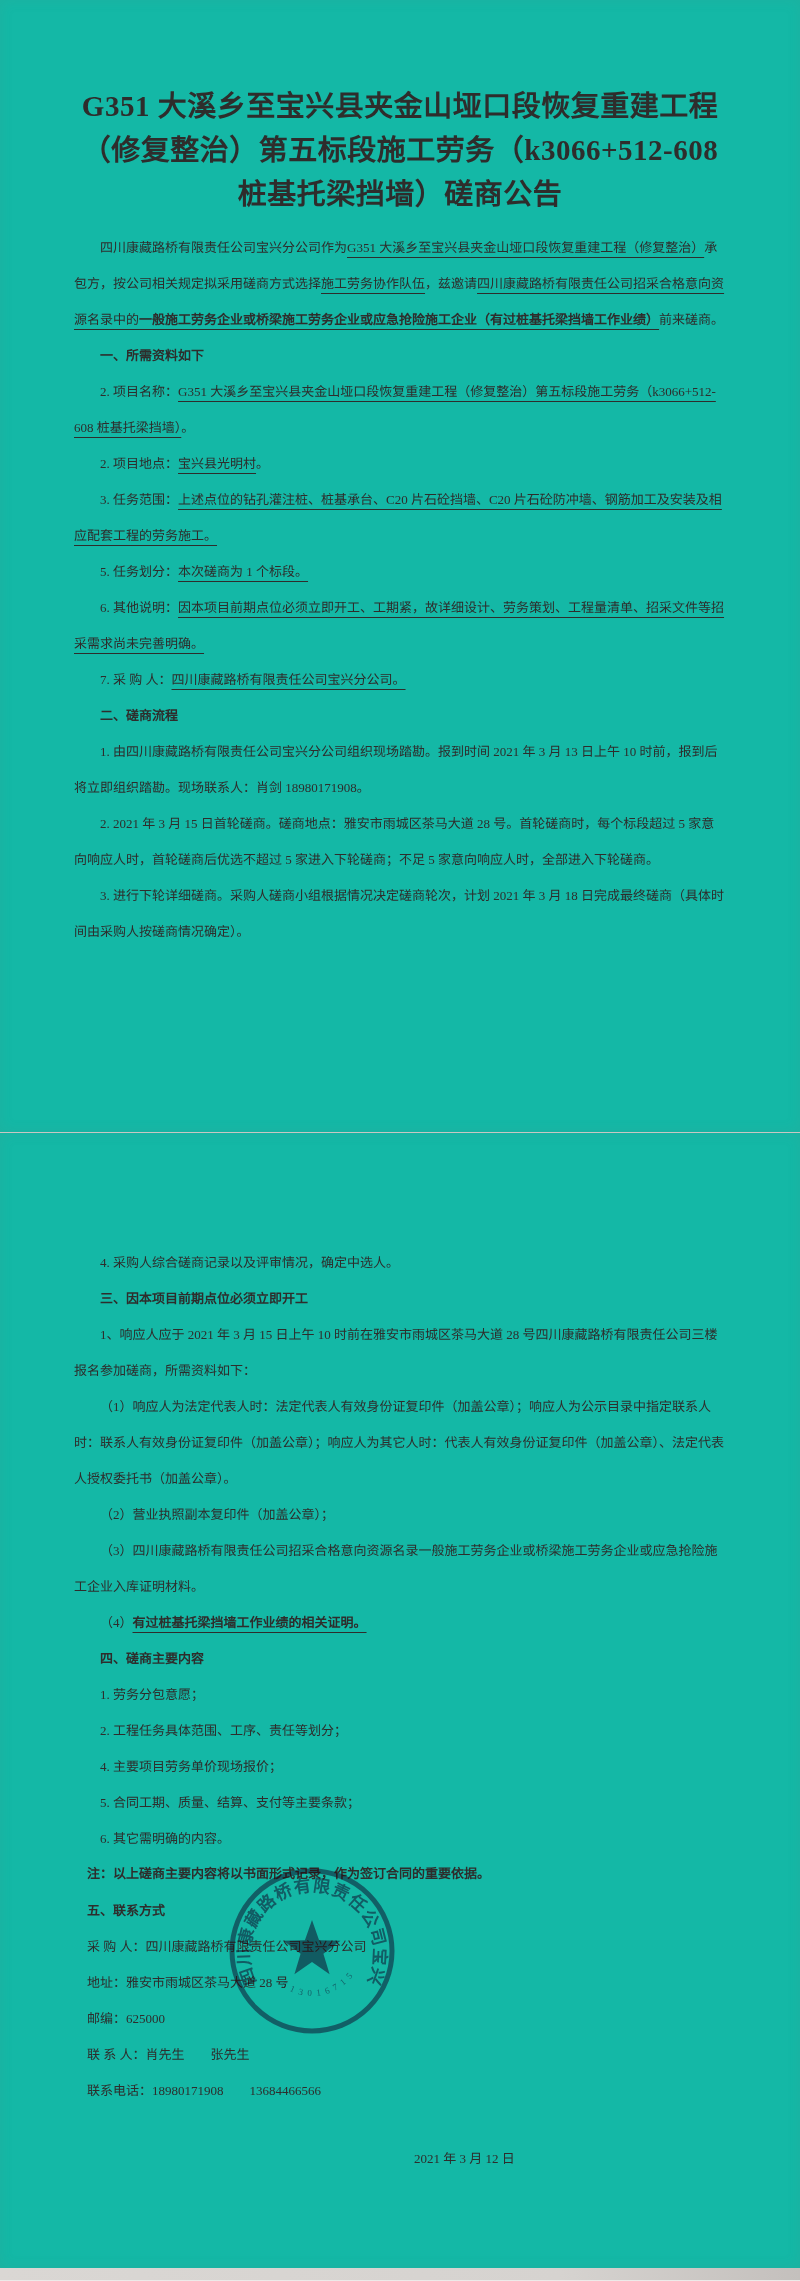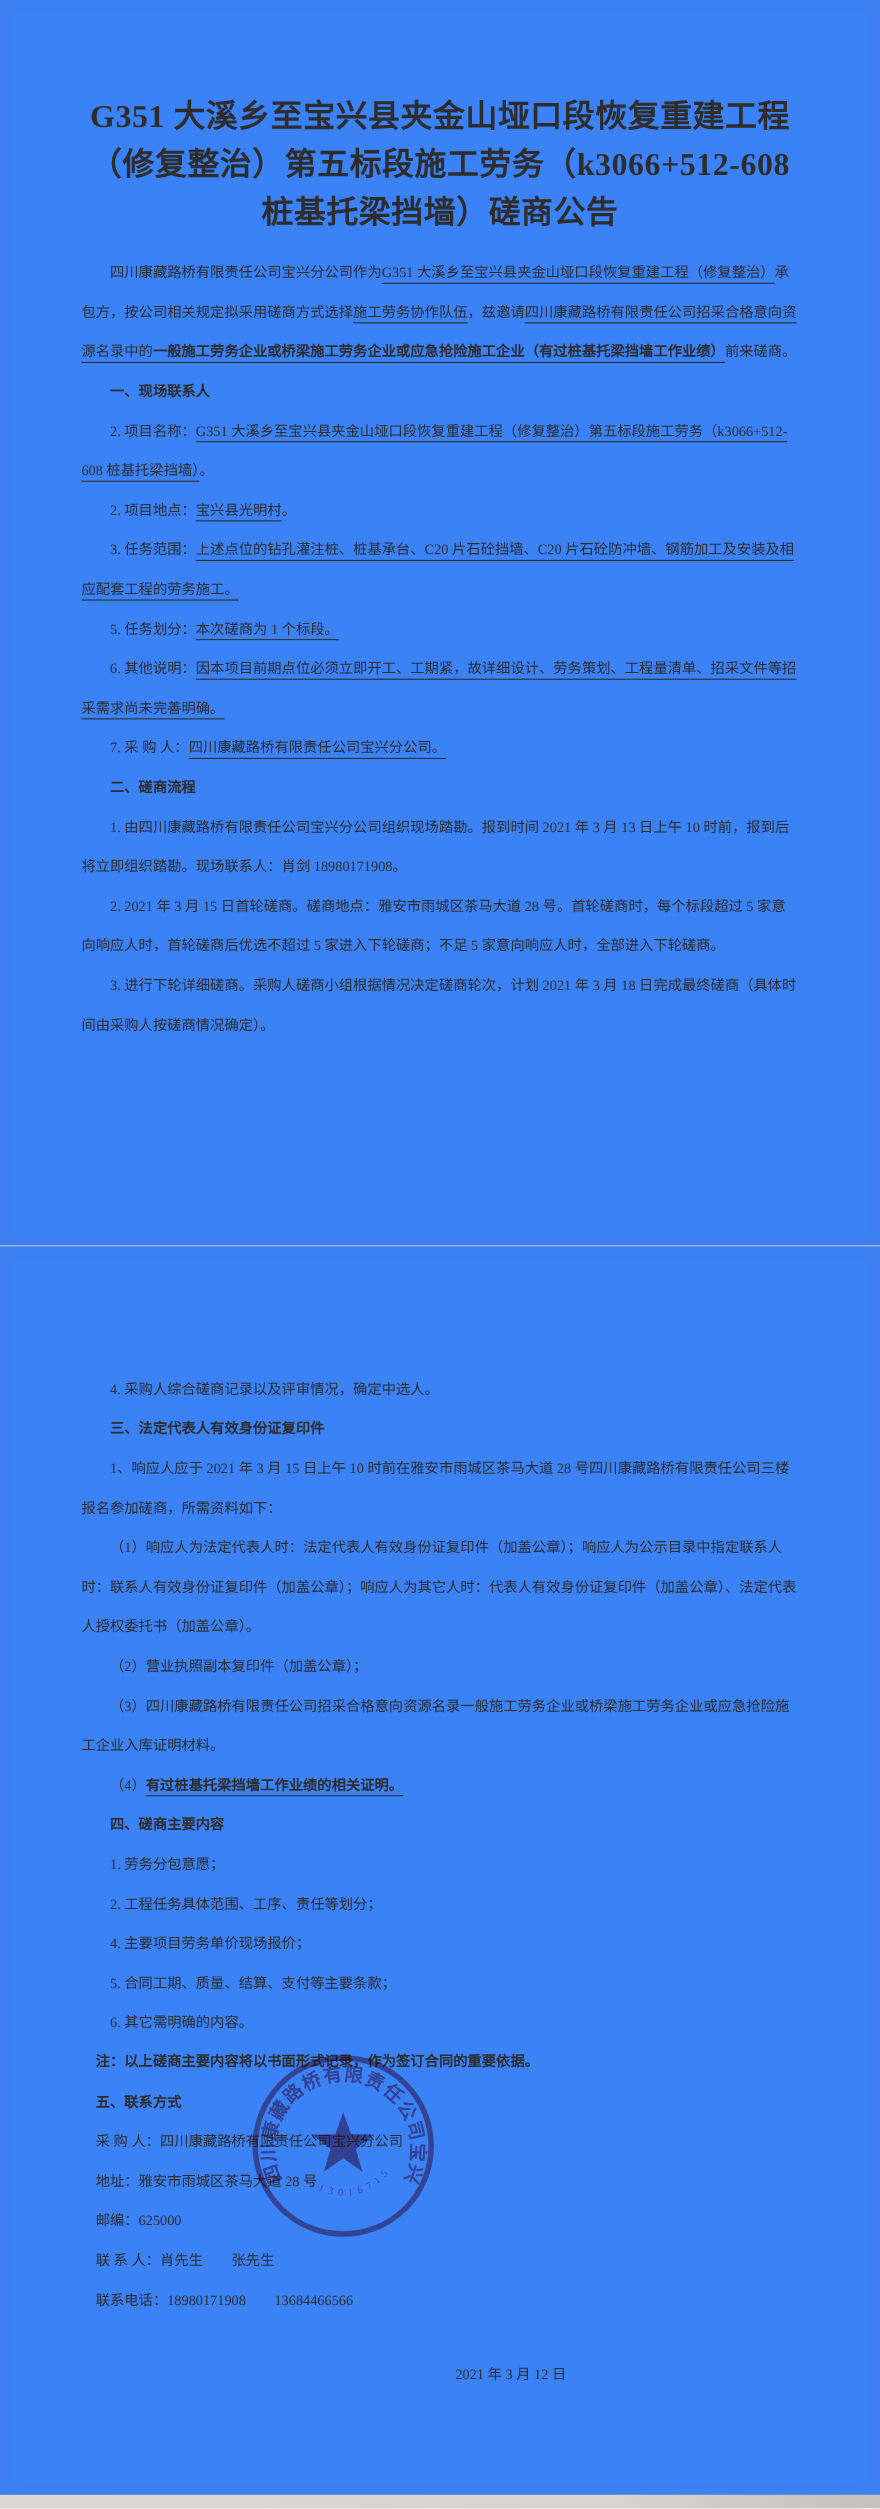--- a/index.html
+++ b/index.html
@@ -4,21 +4,21 @@
 <style>
   html,body{margin:0;padding:0;}
   body{
     width:800px;
     background:#eceae8;
     font-family:"Liberation Serif","DejaVu Serif",serif;
     color:#2e2d2c;
   }
   .scan{width:800px;}
   .page{
-    background:#3b82f6;
+    background:#14b8a6;
     box-shadow:inset 0 0 14px rgba(120,115,110,0.10);
     box-sizing:border-box;
   }
   .page1{height:1133px;padding:84px 74px 0;border-bottom:1px solid #c9c6c2;}
   .page2{height:1135px;padding:112px 74px 16px;position:relative;}
   p{margin:0;font-size:13px;line-height:36px;}
   .title{
     font-size:29px;line-height:44px;font-weight:bold;
     text-align:center;margin:0 0 14px;letter-spacing:0.5px;
   }
@@ -41,38 +41,38 @@
 </head>
 <body>
 
 <div class="scan">
 
   <div class="page page1">
     <h1 class="title">G351 大溪乡至宝兴县夹金山垭口段恢复重建工程（修复整治）第五标段施工劳务（k3066+512-608 桩基托梁挡墙）磋商公告</h1>
 
     <p class="indent2"><span>四川康藏路桥有限责任公司宝兴分公司作为</span><span class="u">G351 大溪乡至宝兴县夹金山垭口段恢复重建工程（修复整治）</span><span>承包方，按公司相关规定拟采用磋商方式选择</span><span class="u">施工劳务协作队伍</span><span>，兹邀请</span><span class="u">四川康藏路桥有限责任公司招采合格意向资源名录中的</span><span class="u b">一般施工劳务企业或桥梁施工劳务企业或应急抢险施工企业（有过桩基托梁挡墙工作业绩）</span><span>前来磋商。</span></p>
 
-    <p class="heading indent2">一、现场联系人</p>
+    <p class="heading indent2">一、所需资料如下</p>
     <p class="indent2"><span>2. 项目名称：</span><span class="u">G351 大溪乡至宝兴县夹金山垭口段恢复重建工程（修复整治）第五标段施工劳务（k3066+512-608 桩基托梁挡墙）</span><span>。</span></p>
     <p class="indent2"><span>2. 项目地点：</span><span class="u">宝兴县光明村</span><span>。</span></p>
     <p class="indent2"><span>3. 任务范围：</span><span class="u">上述点位的钻孔灌注桩、桩基承台、C20 片石砼挡墙、C20 片石砼防冲墙、钢筋加工及安装及相应配套工程的劳务施工。</span></p>
     <p class="indent2"><span>5. 任务划分：</span><span class="u">本次磋商为 1 个标段。</span></p>
     <p class="indent2"><span>6. 其他说明：</span><span class="u">因本项目前期点位必须立即开工、工期紧，故详细设计、劳务策划、工程量清单、招采文件等招采需求尚未完善明确。</span></p>
     <p class="indent2"><span>7. 采 购 人：</span><span class="u">四川康藏路桥有限责任公司宝兴分公司。</span></p>
 
     <p class="heading indent2">二、磋商流程</p>
     <p class="indent2"><span>1. 由四川康藏路桥有限责任公司宝兴分公司组织现场踏勘。报到时间 2021 年 3 月 13 日上午 10 时前，报到后将立即组织踏勘。现场联系人：肖剑 18980171908。</span></p>
     <p class="indent2"><span>2. 2021 年 3 月 15 日首轮磋商。磋商地点：雅安市雨城区茶马大道 28 号。首轮磋商时，每个标段超过 5 家意向响应人时，首轮磋商后优选不超过 5 家进入下轮磋商；不足 5 家意向响应人时，全部进入下轮磋商。</span></p>
     <p class="indent2"><span>3. 进行下轮详细磋商。采购人磋商小组根据情况决定磋商轮次，计划 2021 年 3 月 18 日完成最终磋商（具体时间由采购人按磋商情况确定）。</span></p>
   </div>
 
   <div class="page page2">
     <p class="indent2"><span>4. 采购人综合磋商记录以及评审情况，确定中选人。</span></p>
 
-    <p class="heading indent2">三、法定代表人有效身份证复印件</p>
+    <p class="heading indent2">三、因本项目前期点位必须立即开工</p>
     <p class="indent2"><span>1、响应人应于 2021 年 3 月 15 日上午 10 时前在雅安市雨城区茶马大道 28 号四川康藏路桥有限责任公司三楼报名参加磋商，所需资料如下：</span></p>
     <p class="indent2"><span>（1）响应人为法定代表人时：法定代表人有效身份证复印件（加盖公章）；响应人为公示目录中指定联系人时：联系人有效身份证复印件（加盖公章）；响应人为其它人时：代表人有效身份证复印件（加盖公章）、法定代表人授权委托书（加盖公章）。</span></p>
     <p class="indent2"><span>（2）营业执照副本复印件（加盖公章）；</span></p>
     <p class="indent2"><span>（3）四川康藏路桥有限责任公司招采合格意向资源名录一般施工劳务企业或桥梁施工劳务企业或应急抢险施工企业入库证明材料。</span></p>
     <p class="indent2"><span>（4）</span><span class="u b">有过桩基托梁挡墙工作业绩的相关证明。</span></p>
 
     <p class="heading indent2">四、磋商主要内容</p>
     <p class="indent2"><span>1. 劳务分包意愿；</span></p>
     <p class="indent2"><span>2. 工程任务具体范围、工序、责任等划分；</span></p>
     <p class="indent2"><span>4. 主要项目劳务单价现场报价；</span></p>

